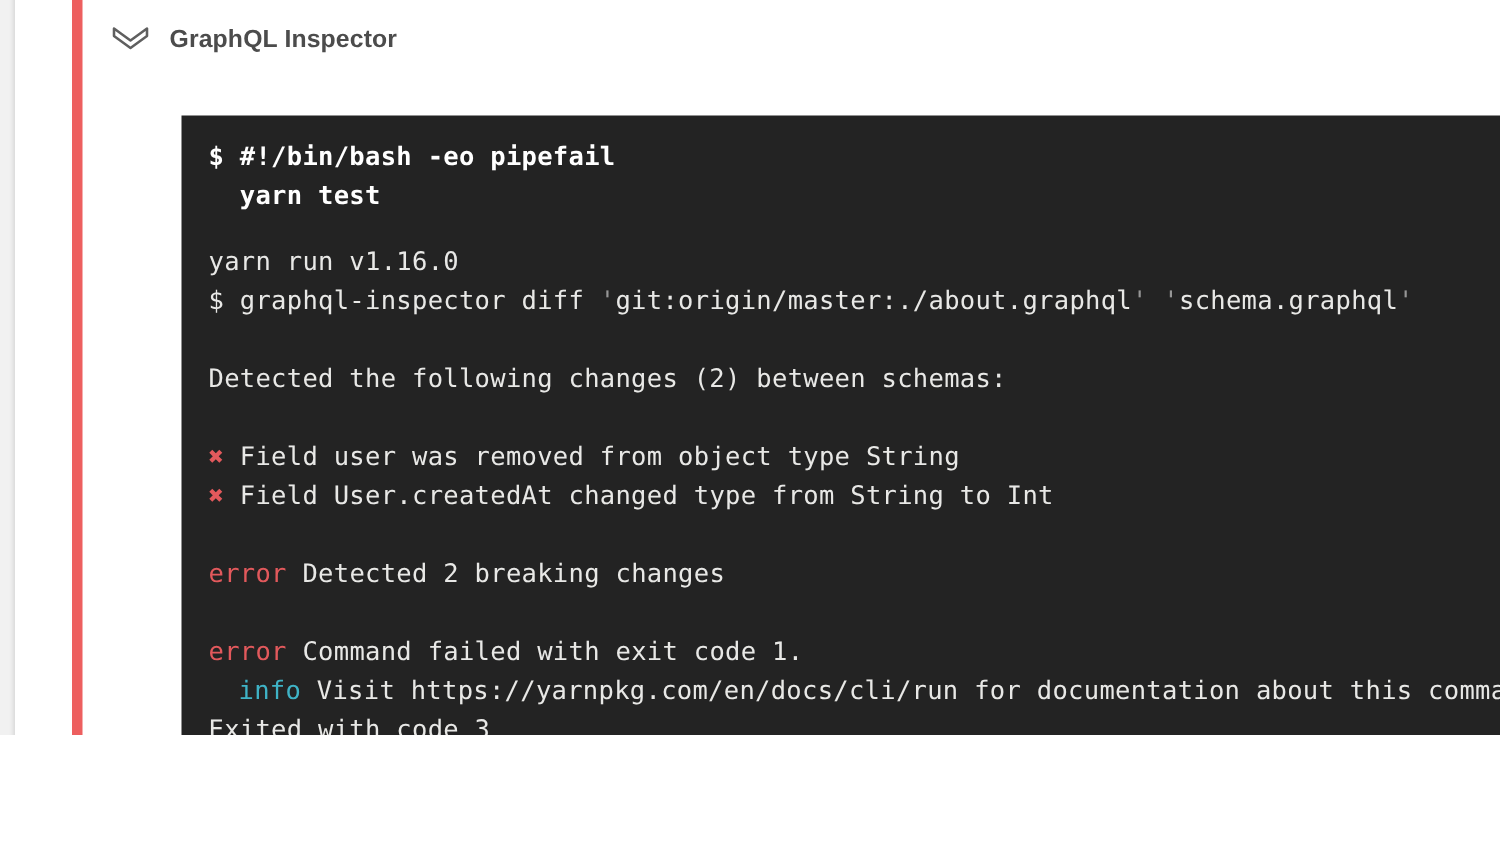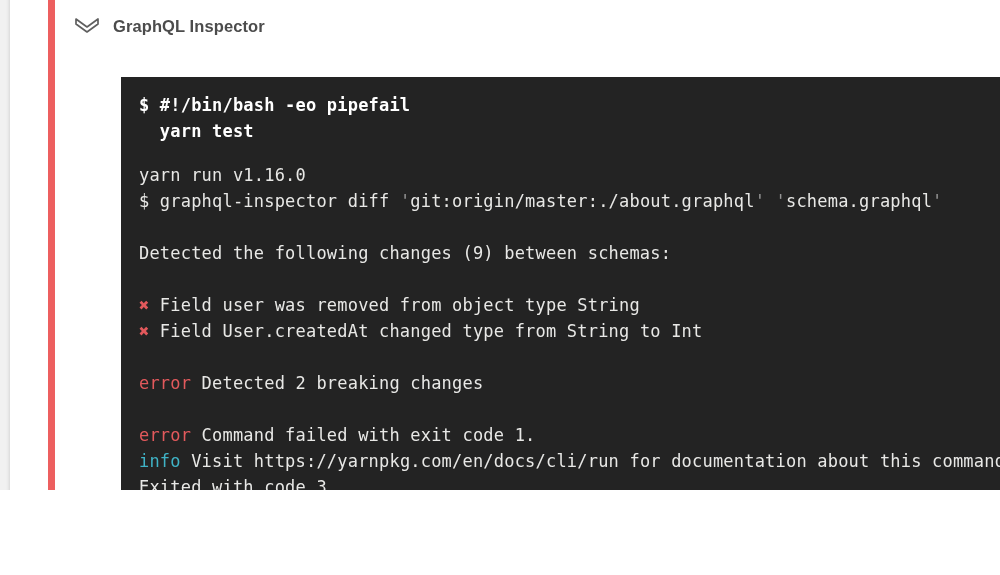--- a/index.html
+++ b/index.html
@@ -62,21 +62,21 @@
     height:26px;
     line-height:26px;
     white-space:pre;
   }
   .cmd-block .t-line{
     font-weight:bold;
     color:var(--term-bold,#ffffff);
   }
   .out-block{margin-top:18px;}
   .seg-red{color:var(--red,#e2595c);}
-  .seg-cyan{color:var(--cyan,#3fb3c6);}
+  .seg-cyan{color:var(--cyan,#3fb3c6);margin-left:20px;}
   .seg-dim{color:var(--dim,#969696);}
 </style>
 </head>
 <body>
 
 <div class="page">
   <div class="outer-card">
 
     <div class="inner-card">
       <div class="section-header">
@@ -87,21 +87,21 @@
       </div>
       <div class="terminal">
         <div class="cmd-block">
             <div class="t-line">$ #!/bin/bash -eo pipefail</div>
             <div class="t-line">  yarn test</div>
           </div>
         <div class="out-block">
             <div class="t-line"><span>yarn run v1.16.0</span></div>
             <div class="t-line"><span>$ graphql-inspector diff </span><span class="seg-dim">'</span><span>git:origin/master:./about.graphql</span><span class="seg-dim">'</span><span> </span><span class="seg-dim">'</span><span>schema.graphql</span><span class="seg-dim">'</span></div>
             <div class="t-line"> </div>
-            <div class="t-line"><span>Detected the following changes (9) between schemas:</span></div>
+            <div class="t-line"><span>Detected the following changes (2) between schemas:</span></div>
             <div class="t-line"> </div>
             <div class="t-line"><span class="seg-red">✖</span><span> Field user was removed from object type String</span></div>
             <div class="t-line"><span class="seg-red">✖</span><span> Field User.createdAt changed type from String to Int</span></div>
             <div class="t-line"> </div>
             <div class="t-line"><span class="seg-red">error</span><span> Detected 2 breaking changes</span></div>
             <div class="t-line"> </div>
             <div class="t-line"><span class="seg-red">error</span><span> Command failed with exit code 1.</span></div>
             <div class="t-line"><span class="seg-cyan">info</span><span> Visit https://yarnpkg.com/en/docs/cli/run for documentation about this command.</span></div>
             <div class="t-line"><span>Exited with code 3</span></div>
           </div>

